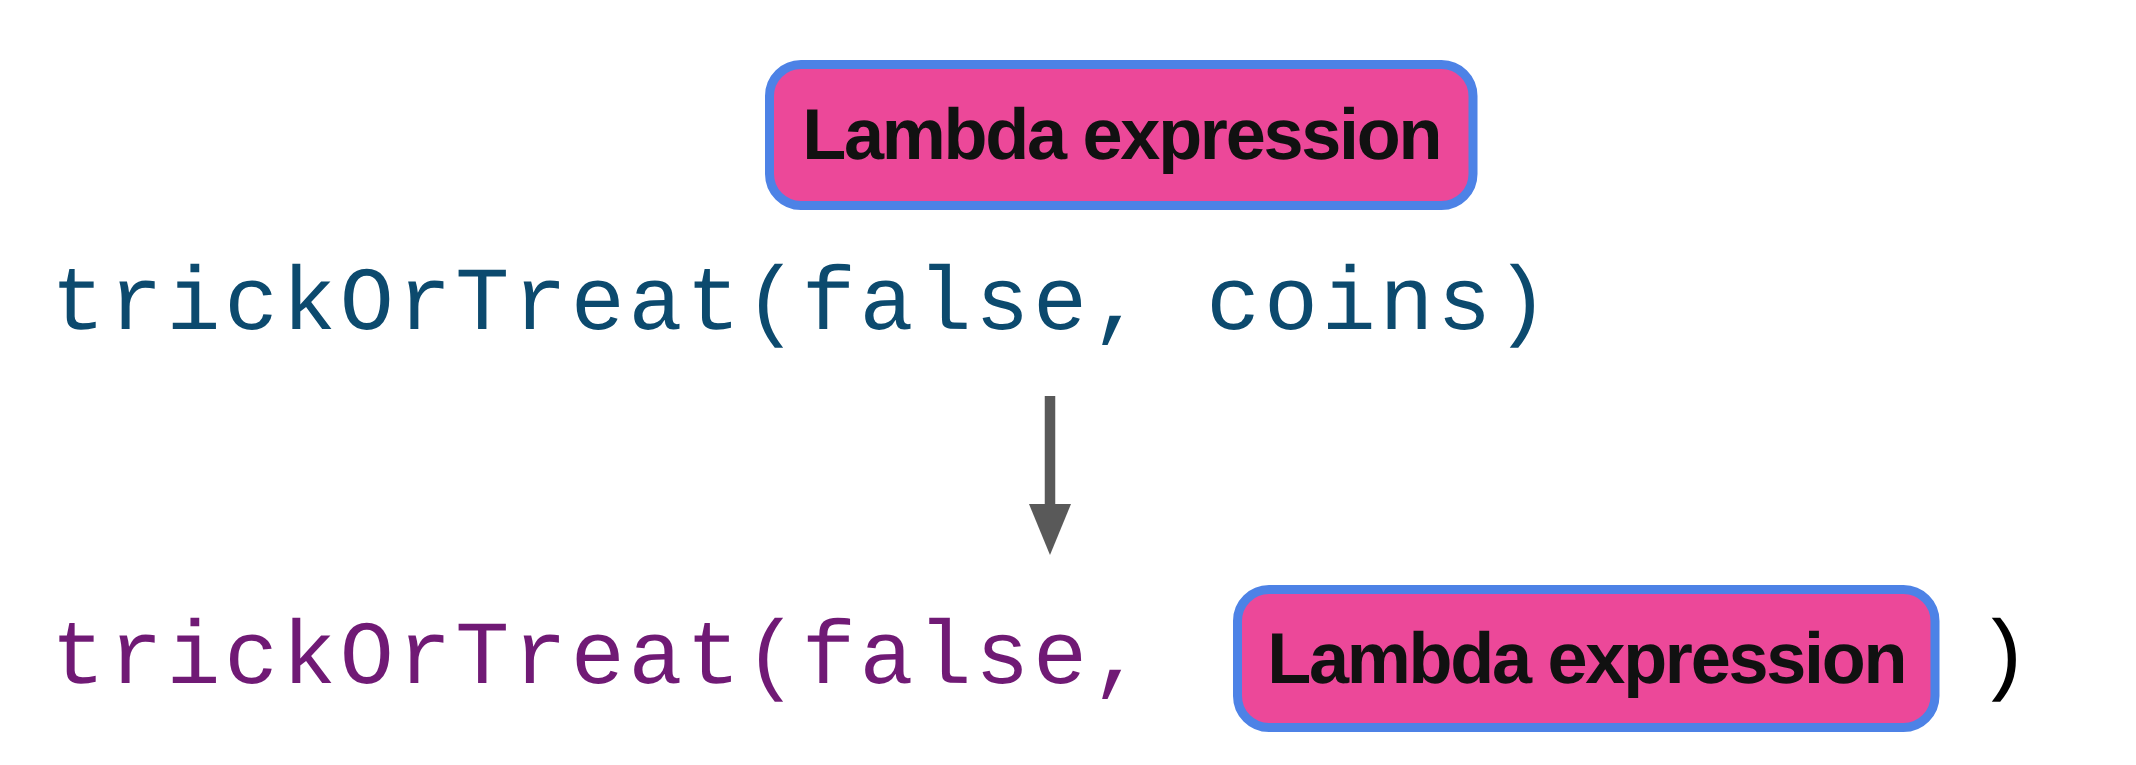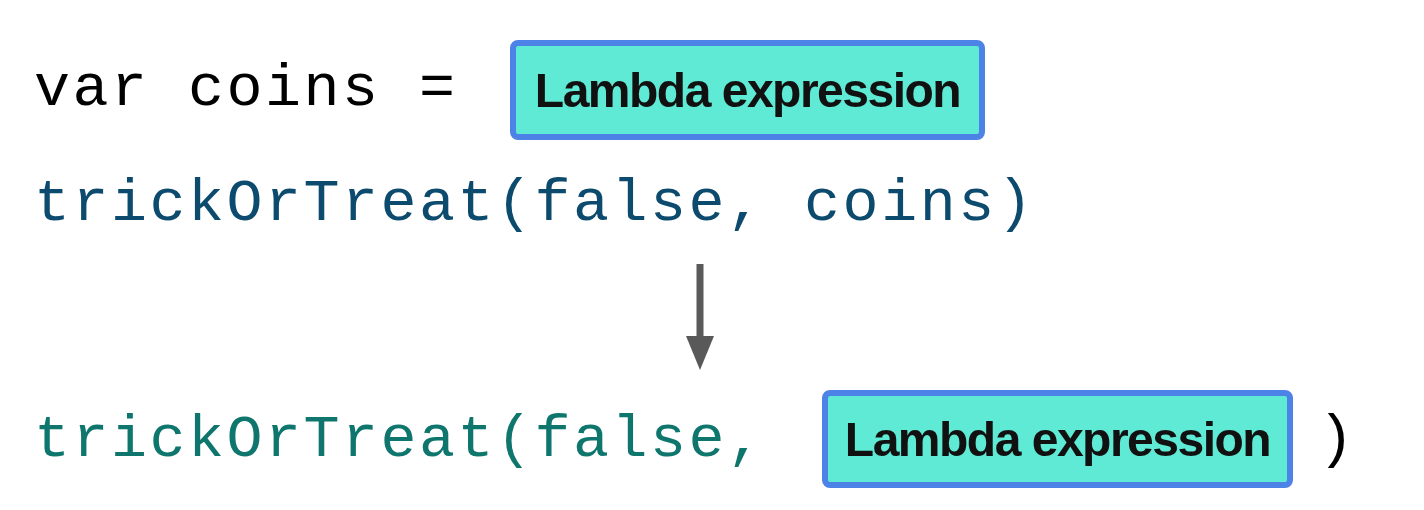--- a/index.html
+++ b/index.html
@@ -21,22 +21,22 @@
     font-size: 60px;
     line-height: 1;
     letter-spacing: 2.5px;
     color: #000000;
     white-space: pre;
   }
   .lambda-box {
     position: absolute;
     box-sizing: border-box;
     border: 6px solid var(--box-border, #4d82e6);
-    border-radius: 8px;
-    background: #5eead4;
+    border-radius: 24px;
+    background: #ec4899;
     display: flex;
     align-items: center;
     justify-content: center;
   }
   .lambda-box .label {
     font-family: "Liberation Sans", sans-serif;
     font-weight: 700;
     font-size: 48px;
     letter-spacing: -1.5px;
     color: #111111;
@@ -56,34 +56,33 @@
     top: 260px;
     width: 40px;
     height: 112px;
   }
 </style>
 </head>
 <body>
 
 <div class="canvas">
 
-  <span class="code" id="code-line-1" style="color: rgb(0, 0, 0);">var coins =</span>
 
   <div class="lambda-box" id="box-1" style="border-color: rgb(77, 130, 230);">
     <span class="label" style="color: rgb(17, 17, 17);">Lambda expression</span>
   </div>
 
   <span class="code" id="code-line-2" style="color: #0c4a6e;">trickOrTreat(false, coins)</span>
 
   <svg class="flow-arrow" viewBox="0 0 40 112" aria-hidden="true">
     <line x1="20" y1="4" x2="20" y2="78" stroke="#595959" stroke-width="7"></line>
     <polygon points="6,76 34,76 20,110" fill="#595959"></polygon>
   </svg>
 
-  <span class="code" id="code-line-3" style="color: #0f766e; text-align: center;">trickOrTreat(false,</span>
+  <span class="code" id="code-line-3" style="color: #701a75; text-align: center;">trickOrTreat(false,</span>
 
   <div class="lambda-box" id="box-2" style="border-color: rgb(77, 130, 230);">
     <span class="label" style="color: rgb(17, 17, 17);">Lambda expression</span>
   </div>
 
   <span class="code" id="code-line-3-close" style="color: rgb(0, 0, 0);">)</span>
 
 </div>
 
 </body></html>

